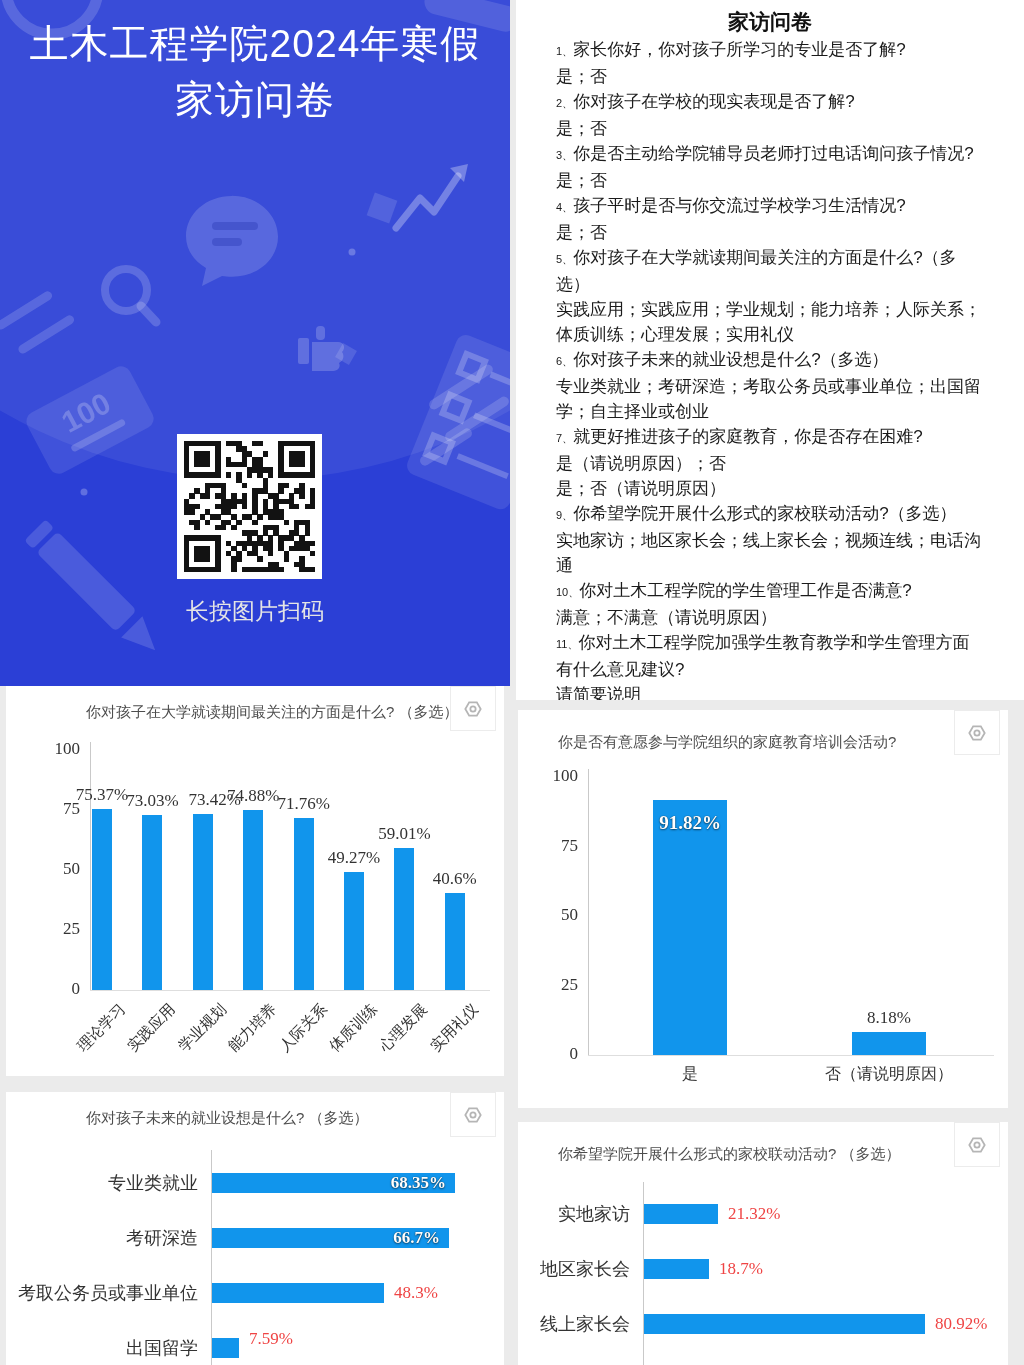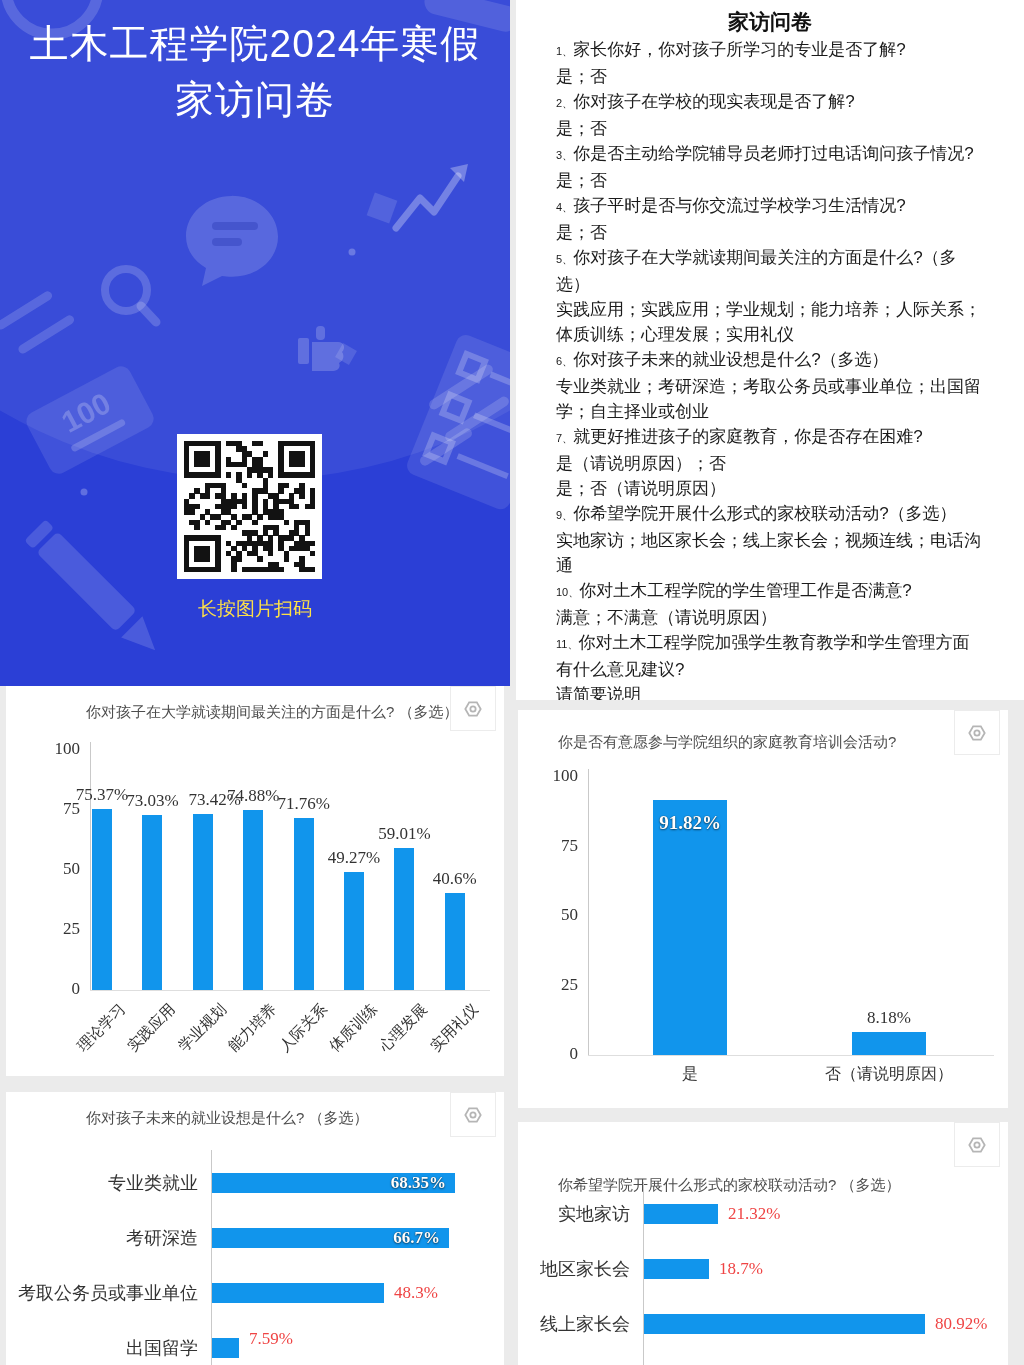--- a/index.html
+++ b/index.html
@@ -8,21 +8,21 @@
 
   
   .banner{position:absolute;left:0;top:0;width:510px;height:686px;
           background:#2b3fd6;overflow:hidden;}
   .banner svg.decor{position:absolute;left:0;top:0;}
   .banner-title{position:absolute;left:0;top:16px;width:100%;text-align:center;
                 color:#fff;font-size:39px;line-height:56px;letter-spacing:1px;font-weight:400;}
   .qr-card{position:absolute;left:177px;top:434px;width:145px;height:145px;
            background:#fff;display:flex;align-items:center;justify-content:center;}
   .qr-caption{position:absolute;left:0;top:596px;width:100%;text-align:center;
-              color:#fde047;font-size:19px;}
+              color:#e5e5e5;font-size:23px;}
 
   
   .q-panel{position:absolute;left:516px;top:0;width:508px;height:700px;background:#fff;
            color:#1b1b1b;overflow:hidden;}
   .q-title{margin:8px 0 1px 0;text-align:center;font-size:21px;font-weight:700;color:#111;}
   .q-body{padding:0 41px 0 40px;font-size:17px;line-height:25px;}
   .qnum{font-size:11px;color:#1b1b1b;}
 
   
   .card{position:absolute;background:#fff;overflow:hidden;}
@@ -544,21 +544,21 @@
       <div class="hval-in" style="left: 206px; top: 136px; width: 228px; line-height: 20px;">66.7%</div>
       <div class="cat-y" style="left: 0px; top: 189px; width: 192px;">考取公务员或事业单位</div>
       <div class="bar" style="left: 206px; top: 191px; width: 172px; height: 20px;"></div>
       <div class="hval-out" style="left: 388px; top: 191px; line-height: 20px;">48.3%</div>
       <div class="cat-y" style="left: 0px; top: 244px; width: 192px;">出国留学</div>
       <div class="bar" style="left: 206px; top: 246px; width: 27px; height: 20px;"></div>
       <div class="hval-out" style="left: 243px; top: 237px; line-height: 20px;">7.59%</div>
     </section>
 
   <section class="card card4" id="chart4">
-    <div class="card-title" style="left:40px;top:23px;margin-top:31px;">你希望学院开展什么形式的家校联动活动? （多选）</div>
+    <div class="card-title" style="left:40px;top:23px;">你希望学院开展什么形式的家校联动活动? （多选）</div>
     <div class="gear-box">
       <svg width="26" height="26" viewBox="0 0 44 44">
         <polygon points="35,22 28.5,33.3 15.5,33.3 9,22 15.5,10.7 28.5,10.7" fill="none" stroke="#b5b5b5" stroke-width="3"></polygon>
         <circle cx="22" cy="22" r="4.5" fill="none" stroke="#b5b5b5" stroke-width="3"></circle>
       </svg>
     </div>
   <div class="axis-v" style="left: 125px; top: 60px; height: 200px;"></div>
       <div class="cat-y" style="left: 0px; top: 80px; width: 112px;">实地家访</div>
       <div class="bar" style="left: 126px; top: 82px; width: 74px; height: 20px;"></div>
       <div class="hval-out" style="left: 210px; top: 82px; line-height: 20px;">21.32%</div>

